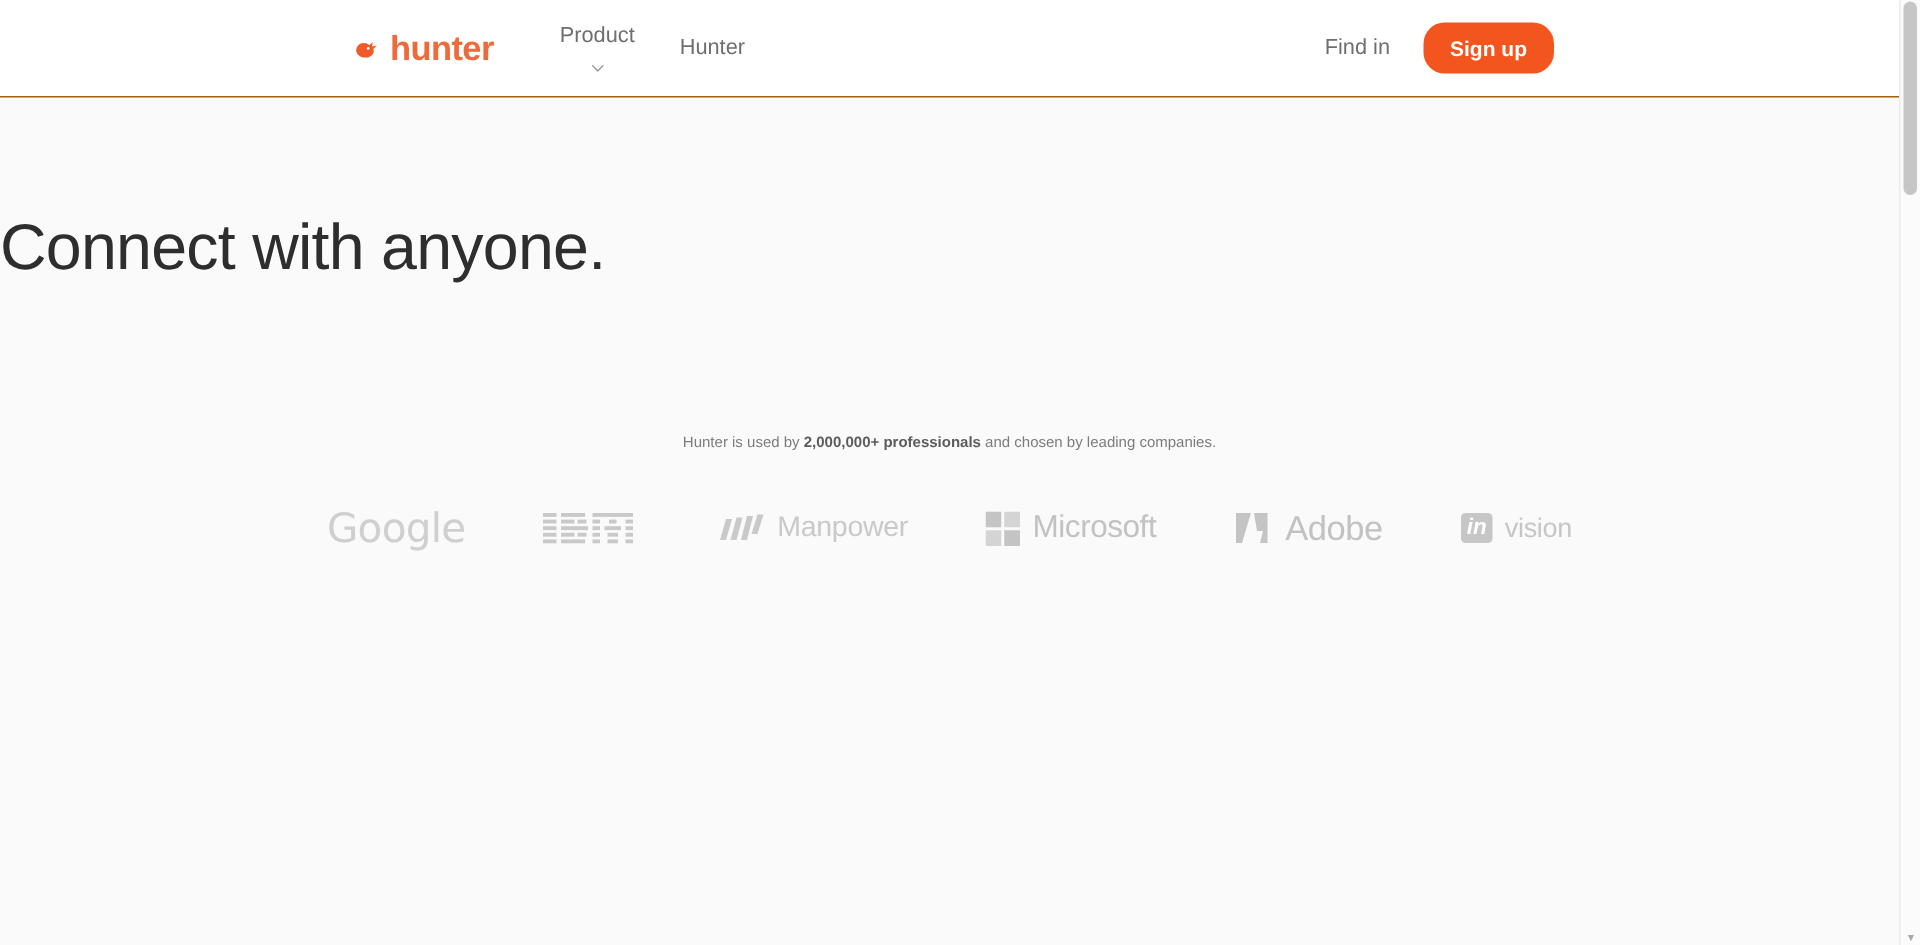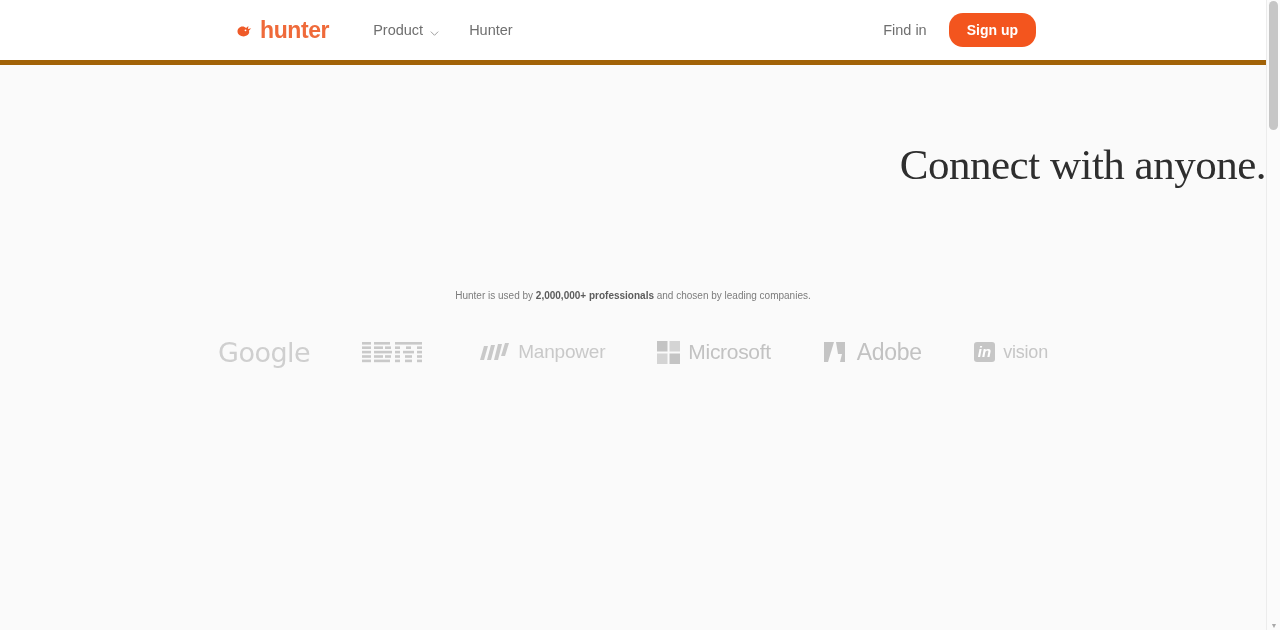--- a/index.html
+++ b/index.html
@@ -59,21 +59,21 @@
     line-height: 8px;
     text-align: center;
   }
   .scrollbar-arrow.up { top: 0; }
   .scrollbar-arrow.down { bottom: 0; }
 
   
   .header {
     height: 65px;
     background: #ffffff;
-    border-bottom: 5px solid #a16207;
+    border-bottom: 1px solid #a16207;
     display: flex;
     align-items: center;
     position: relative;
   }
   .header-inner {
     width: 100%;
     display: flex;
     align-items: center;
     padding: 0 230px 0 236px;
   }
@@ -104,20 +104,21 @@
     gap: 30px;
   }
   .nav-item {
     font-size: 14.5px;
     color: #6f6f6f;
     text-decoration: none;
     display: flex;
     align-items: center;
     gap: 7px;
     cursor: pointer;
+    flex-direction: column;
   }
   .chevron {
     display: inline-block;
     width: 9px;
     height: 9px;
     position: relative;
     top: -1px;
   }
   .header-right {
     margin-left: auto;
@@ -139,23 +140,22 @@
     border: none;
     border-radius: 14px;
     padding: 9px 18px;
     cursor: pointer;
     font-family: "Liberation Sans", sans-serif;
     line-height: 1.15;
   }
 
   
   .hero {
-    text-align: right;
+    text-align: left;
     padding-top: 76px;
-    font-family: Liberation Serif, serif;
   }
   .hero h1 {
     margin: 0;
     font-size: 43px;
     font-weight: normal;
     color: #2e2e2e;
     letter-spacing: -0.5px;
     line-height: 1.12;
   }
   .hero p.sub {

